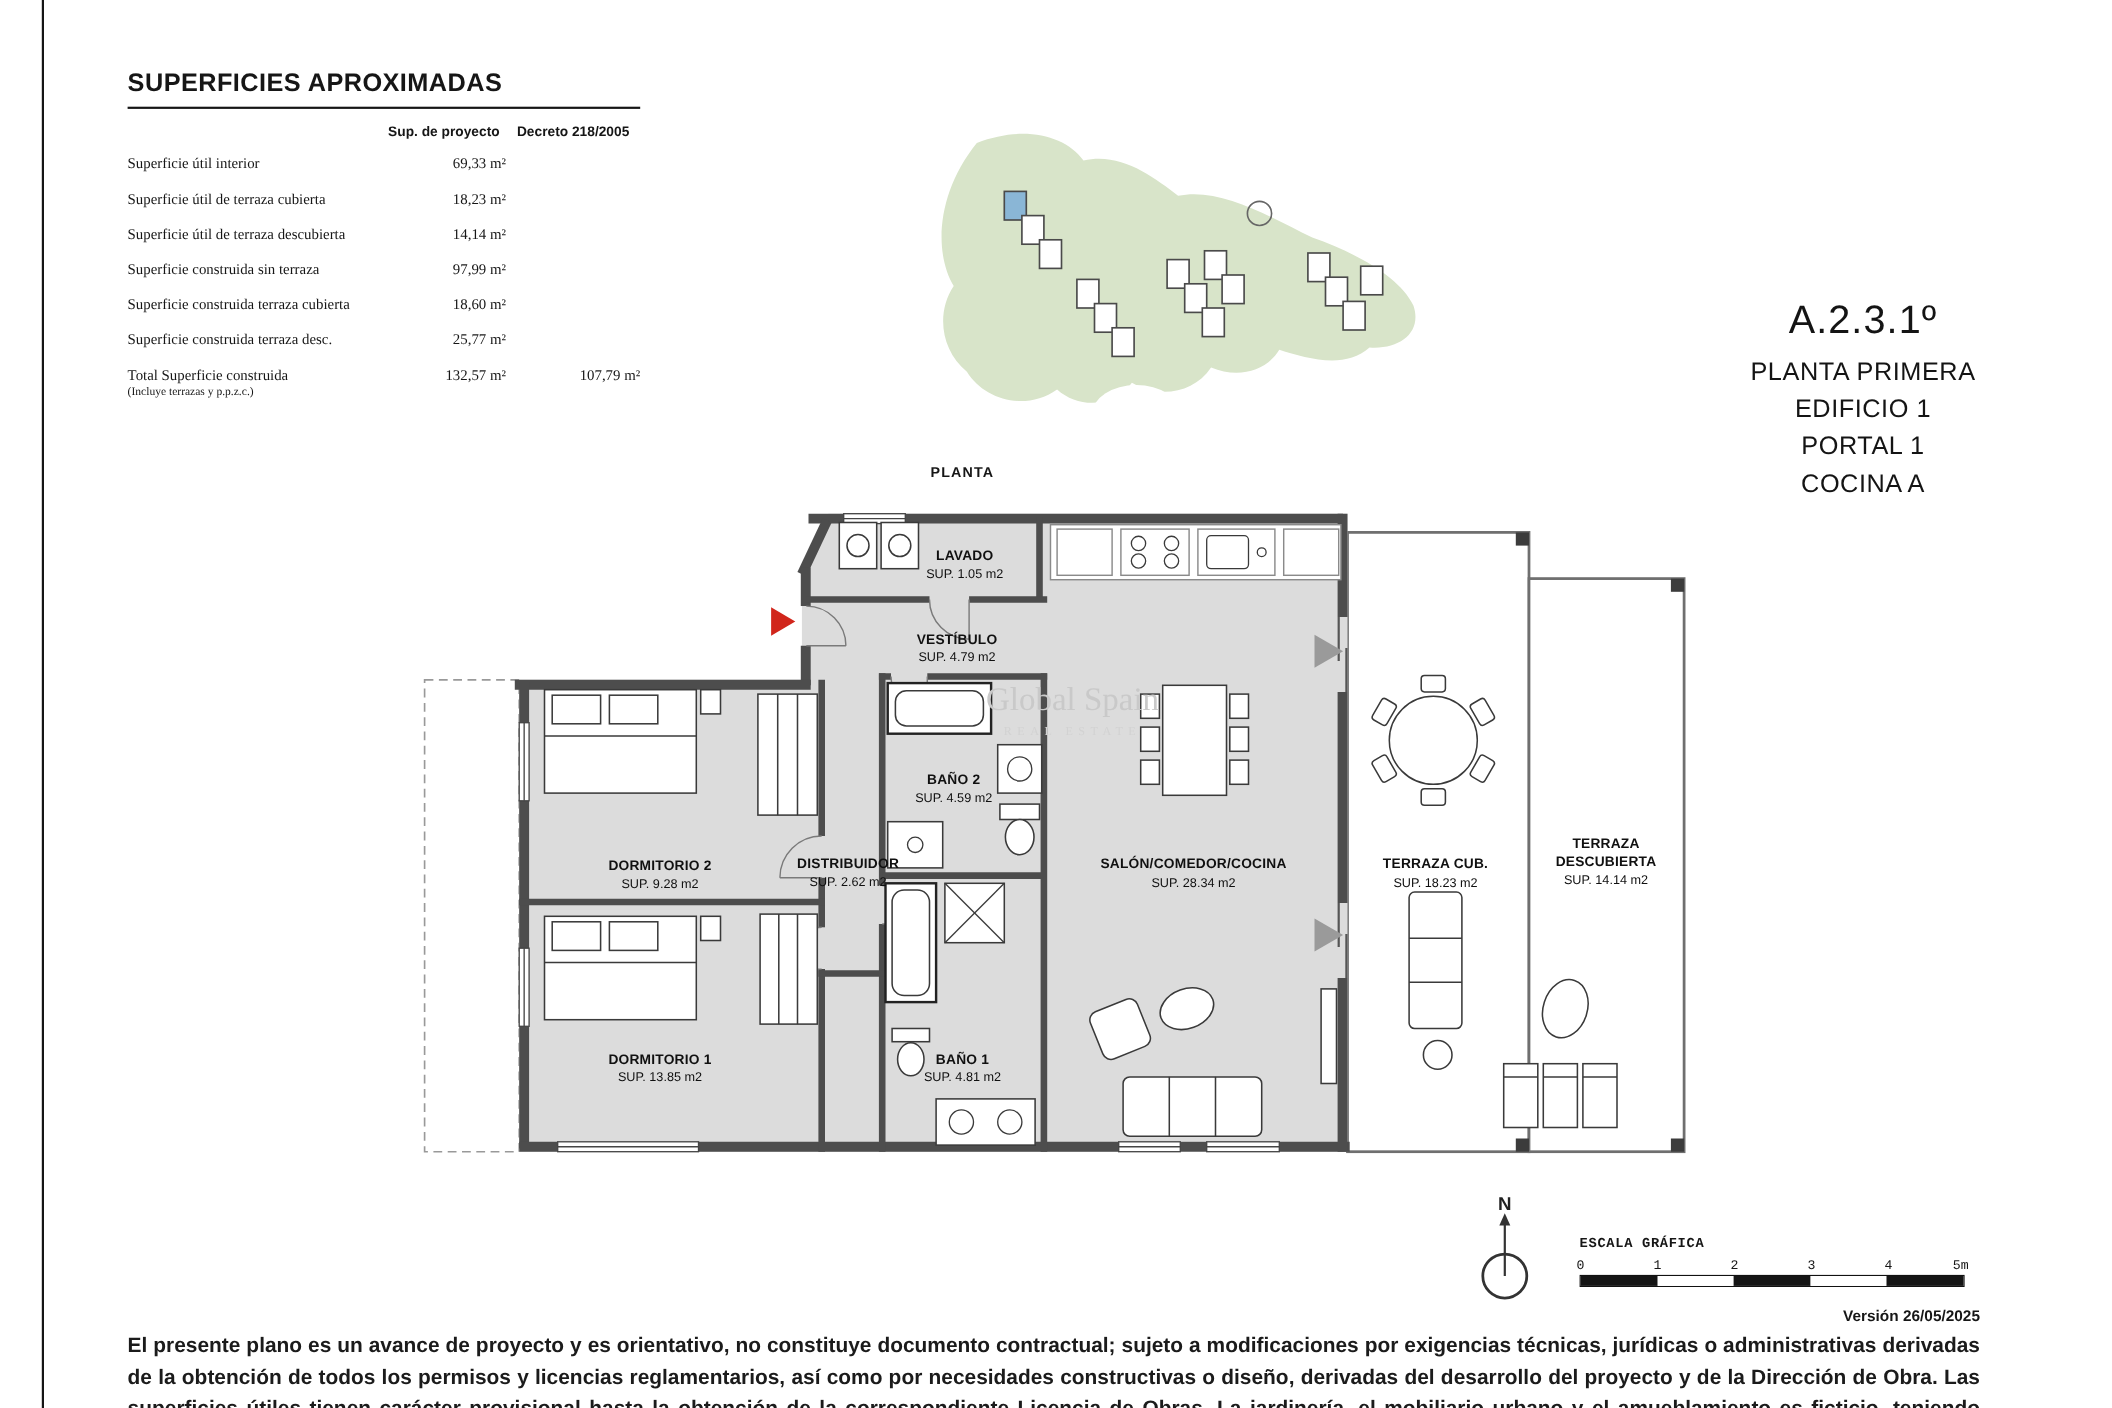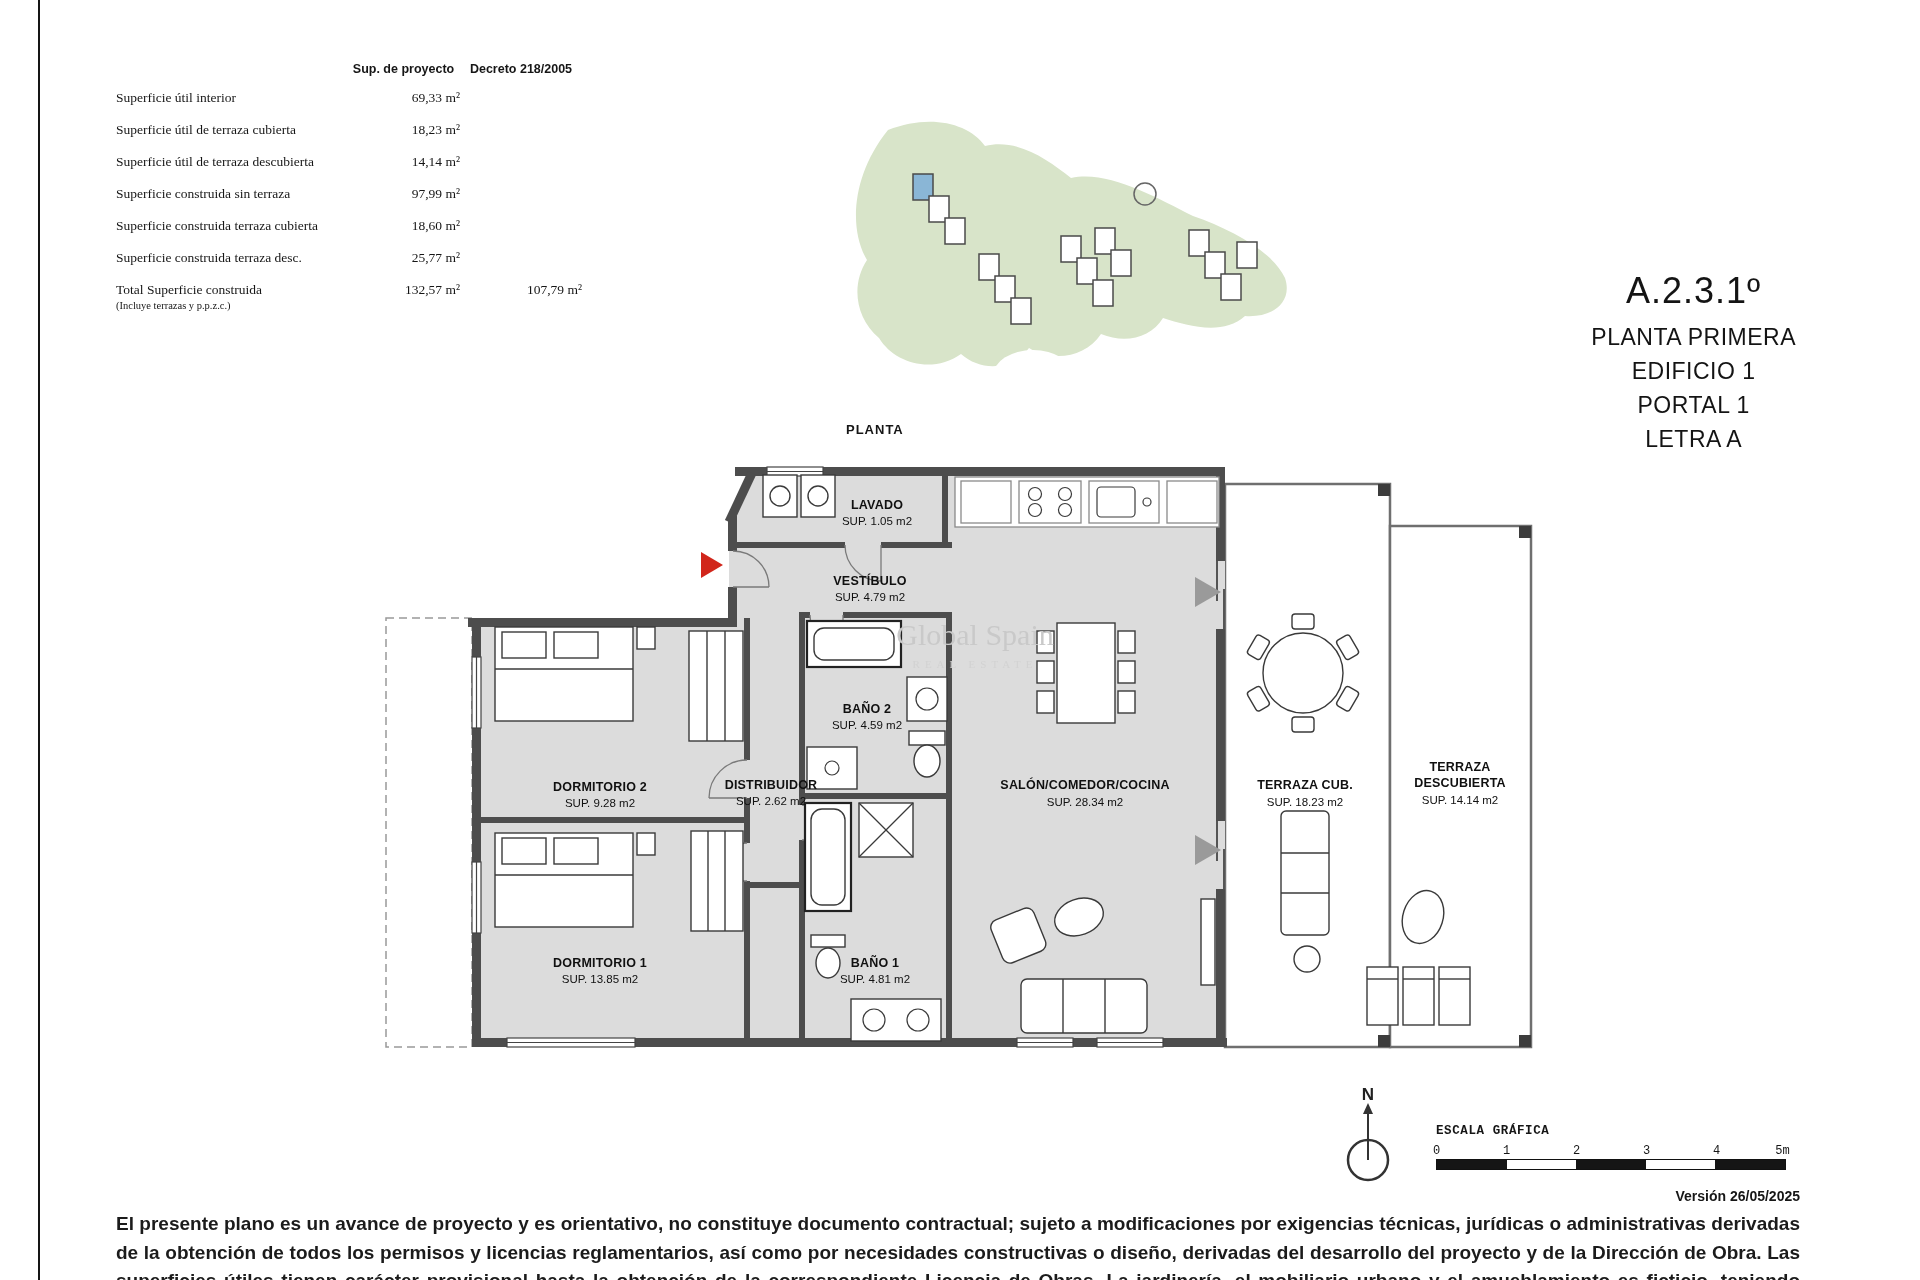--- a/index.html
+++ b/index.html
@@ -67,20 +67,21 @@
                 font-weight:700; line-height:1.5; text-align:justify; color:#1b1b1b; }
 </style>
 </head>
 <body>
 
 <div class="sheet">
 
   <div class="frame-line"></div>
 
   <div class="areas">
+    <div class="areas-title">SUPERFICIES APROXIMADAS</div>
     <div class="areas-head">
       <span></span>
       <span>Sup. de proyecto</span>
       <span>Decreto 218/2005</span>
     </div>
 
     <div class="areas-row">
       <div>
           <div>Superficie útil interior</div>
           <div class="note"></div>
@@ -163,21 +164,21 @@
     </g>
     <circle cx="312" cy="82" r="11" fill="none" stroke="#666" stroke-width="1.5"></circle>
   </svg>
   <div class="site-label">PLANTA</div>
 
   <div class="title-block">
     <div class="tb-code">A.2.3.1º</div>
     <div class="tb-line">PLANTA PRIMERA</div>
     <div class="tb-line">EDIFICIO 1</div>
     <div class="tb-line">PORTAL 1</div>
-    <div class="tb-line">LETRA A</div>
+    <div class="tb-line">COCINA A</div>
   </div>
 
   <svg class="fp" width="1170" height="615" viewBox="0 0 1170 615">
 
     <rect class="dash" x="11" y="153" width="86" height="429"></rect>
 
     <g>
       <rect class="terr" x="850" y="19" width="165" height="563"></rect>
       <rect class="terr" x="1015" y="61" width="141" height="521"></rect>
       <rect class="pillar" x="1003" y="19" width="12" height="12"></rect>

